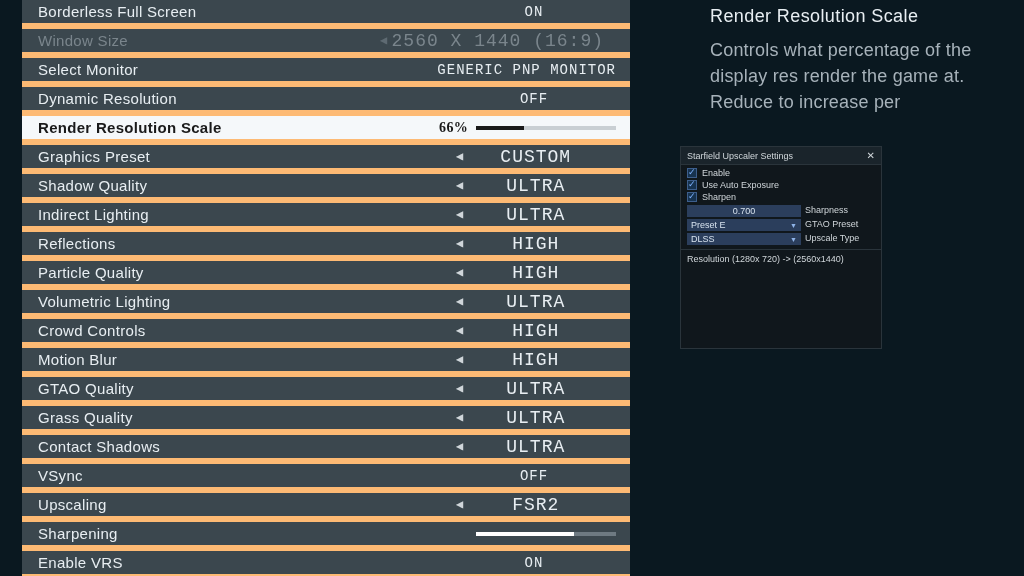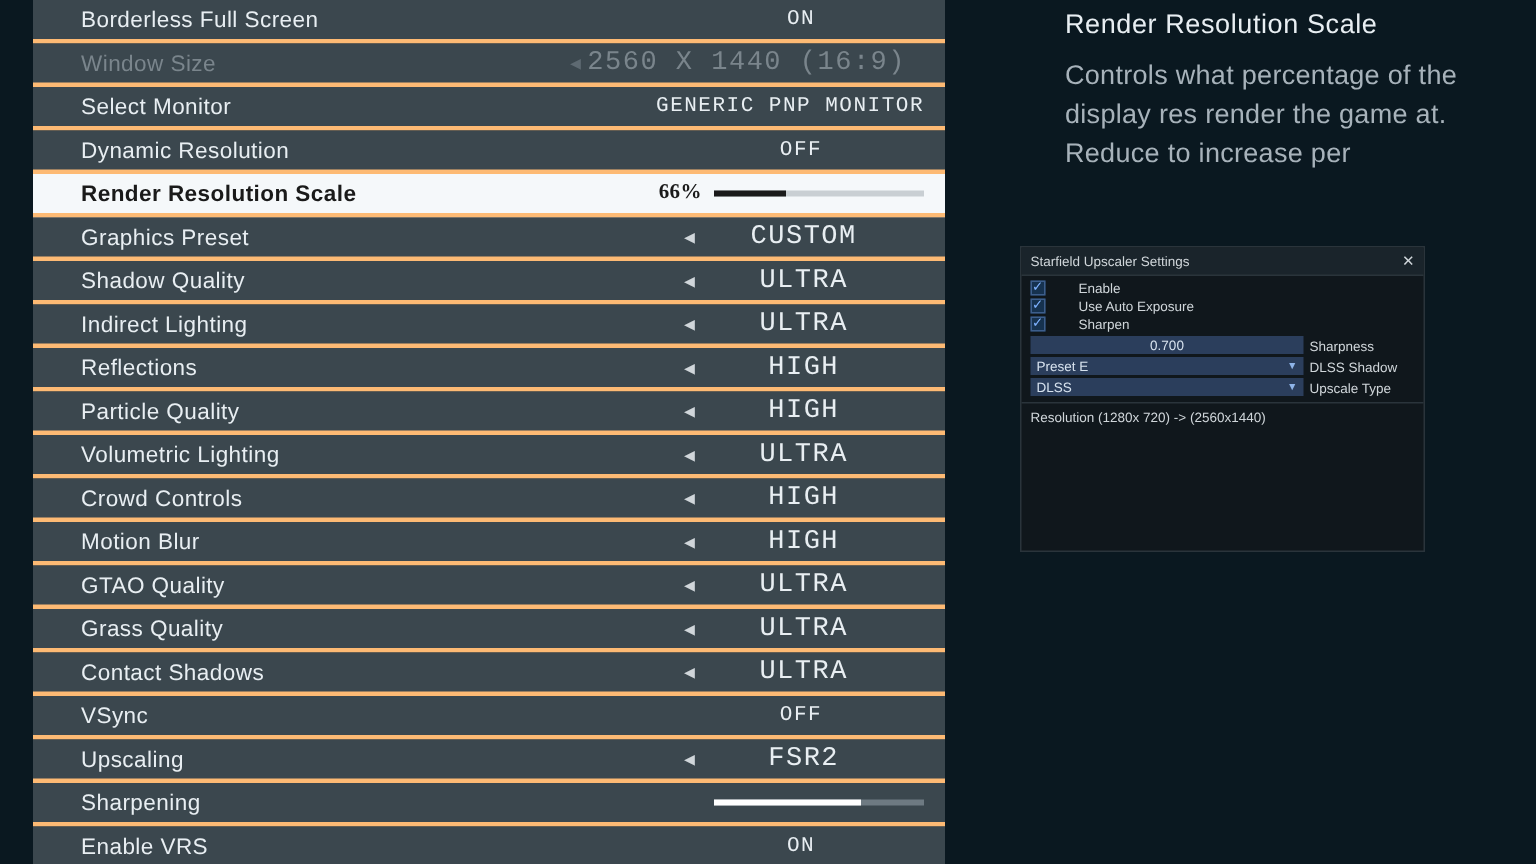--- a/index.html
+++ b/index.html
@@ -14,24 +14,24 @@
   }
   .settings-list {
     position: absolute;
     left: 22px;
     top: 0;
     width: 608px;
   }
   .row {
     height: 29px;
     background: #3B474E;
-    border-bottom: 3px solid #fdba74;
-    display: flex;
-    align-items: center;
-    padding: 0 14px 0 32px;
+    border-bottom: 6px solid #fdba74;
+    display: flex;
+    align-items: center;
+    padding: 0 14px 0 16px;
     font-size: 15px;
     letter-spacing: 0.3px;
   }
   .row.highlighted {
     background: #F5F8FA;
     color: #1A1A1A;
     font-weight: 600;
   }
   .row.disabled { color: #7A858C; }
   .row .label { flex: 0 0 auto; }
@@ -96,54 +96,54 @@
     right: 0;
     color: #E8EEF2;
   }
   .desc-title { font-size: 18px; letter-spacing: 0.4px; margin-bottom: 10px; }
   .desc-body { font-size: 18px; color: #A7B2BA; line-height: 1.45; letter-spacing: 0.2px; }
 
   
   .overlay {
     position: absolute;
     left: 680px;
-    top: 164px;
-    width: 270px;
+    top: 146px;
+    width: 202px;
     background: #10171C;
     border: 1px solid #2A343B;
     font-family: "Verdana", sans-serif;
     font-size: 9px;
     color: #D0D6DA;
   }
   .overlay-title {
     background: #1A242B;
     padding: 3px 6px;
     display: flex;
     justify-content: space-between;
     align-items: center;
     border-bottom: 1px solid #2A343B;
   }
   .overlay-title .x { font-size: 10px; cursor: default; }
   .overlay-body { padding: 2px 6px 4px 6px; }
-  .chk-row { display: flex; align-items: center; gap: 22px; padding: 1px 0; }
+  .chk-row { display: flex; align-items: center; gap: 5px; padding: 1px 0; }
   .chk {
     width: 10px; height: 10px;
     border: 1px solid #3D5E8C;
     background: #16324F;
     position: relative;
     flex: 0 0 auto;
   }
   .chk::after {
     content: "✓";
     position: absolute;
     left: 0; top: -2px;
     font-size: 9px;
     color: #7FB3FF;
   }
-  .overlay-row { display: flex; align-items: flex-end; margin-top: 2px; }
+  .overlay-row { display: flex; align-items: flex-start; margin-top: 2px; }
   .overlay-slider {
     flex: 1;
     height: 12px;
     background: #2B3E5C;
     display: flex;
     align-items: center;
     justify-content: center;
     margin-right: 4px;
     font-size: 9px;
     color: #D7E2EE;
@@ -359,21 +359,21 @@
       <div class="overlay-slider">
         <span>0.700</span>
       </div>
       <div class="overlay-label">Sharpness</div>
     </div>
     <div class="overlay-row">
       <div class="overlay-select">
         <span>Preset E</span>
         <span class="caret">▼</span>
       </div>
-      <div class="overlay-label">DLSS Shadow</div>
+      <div class="overlay-label">GTAO Preset</div>
     </div>
     <div class="overlay-row">
       <div class="overlay-select">
         <span>DLSS</span>
         <span class="caret">▼</span>
       </div>
       <div class="overlay-label">Upscale Type</div>
     </div>
     <div class="overlay-divider"></div>
     <div>Resolution (1280x 720) -&gt; (2560x1440)</div>

